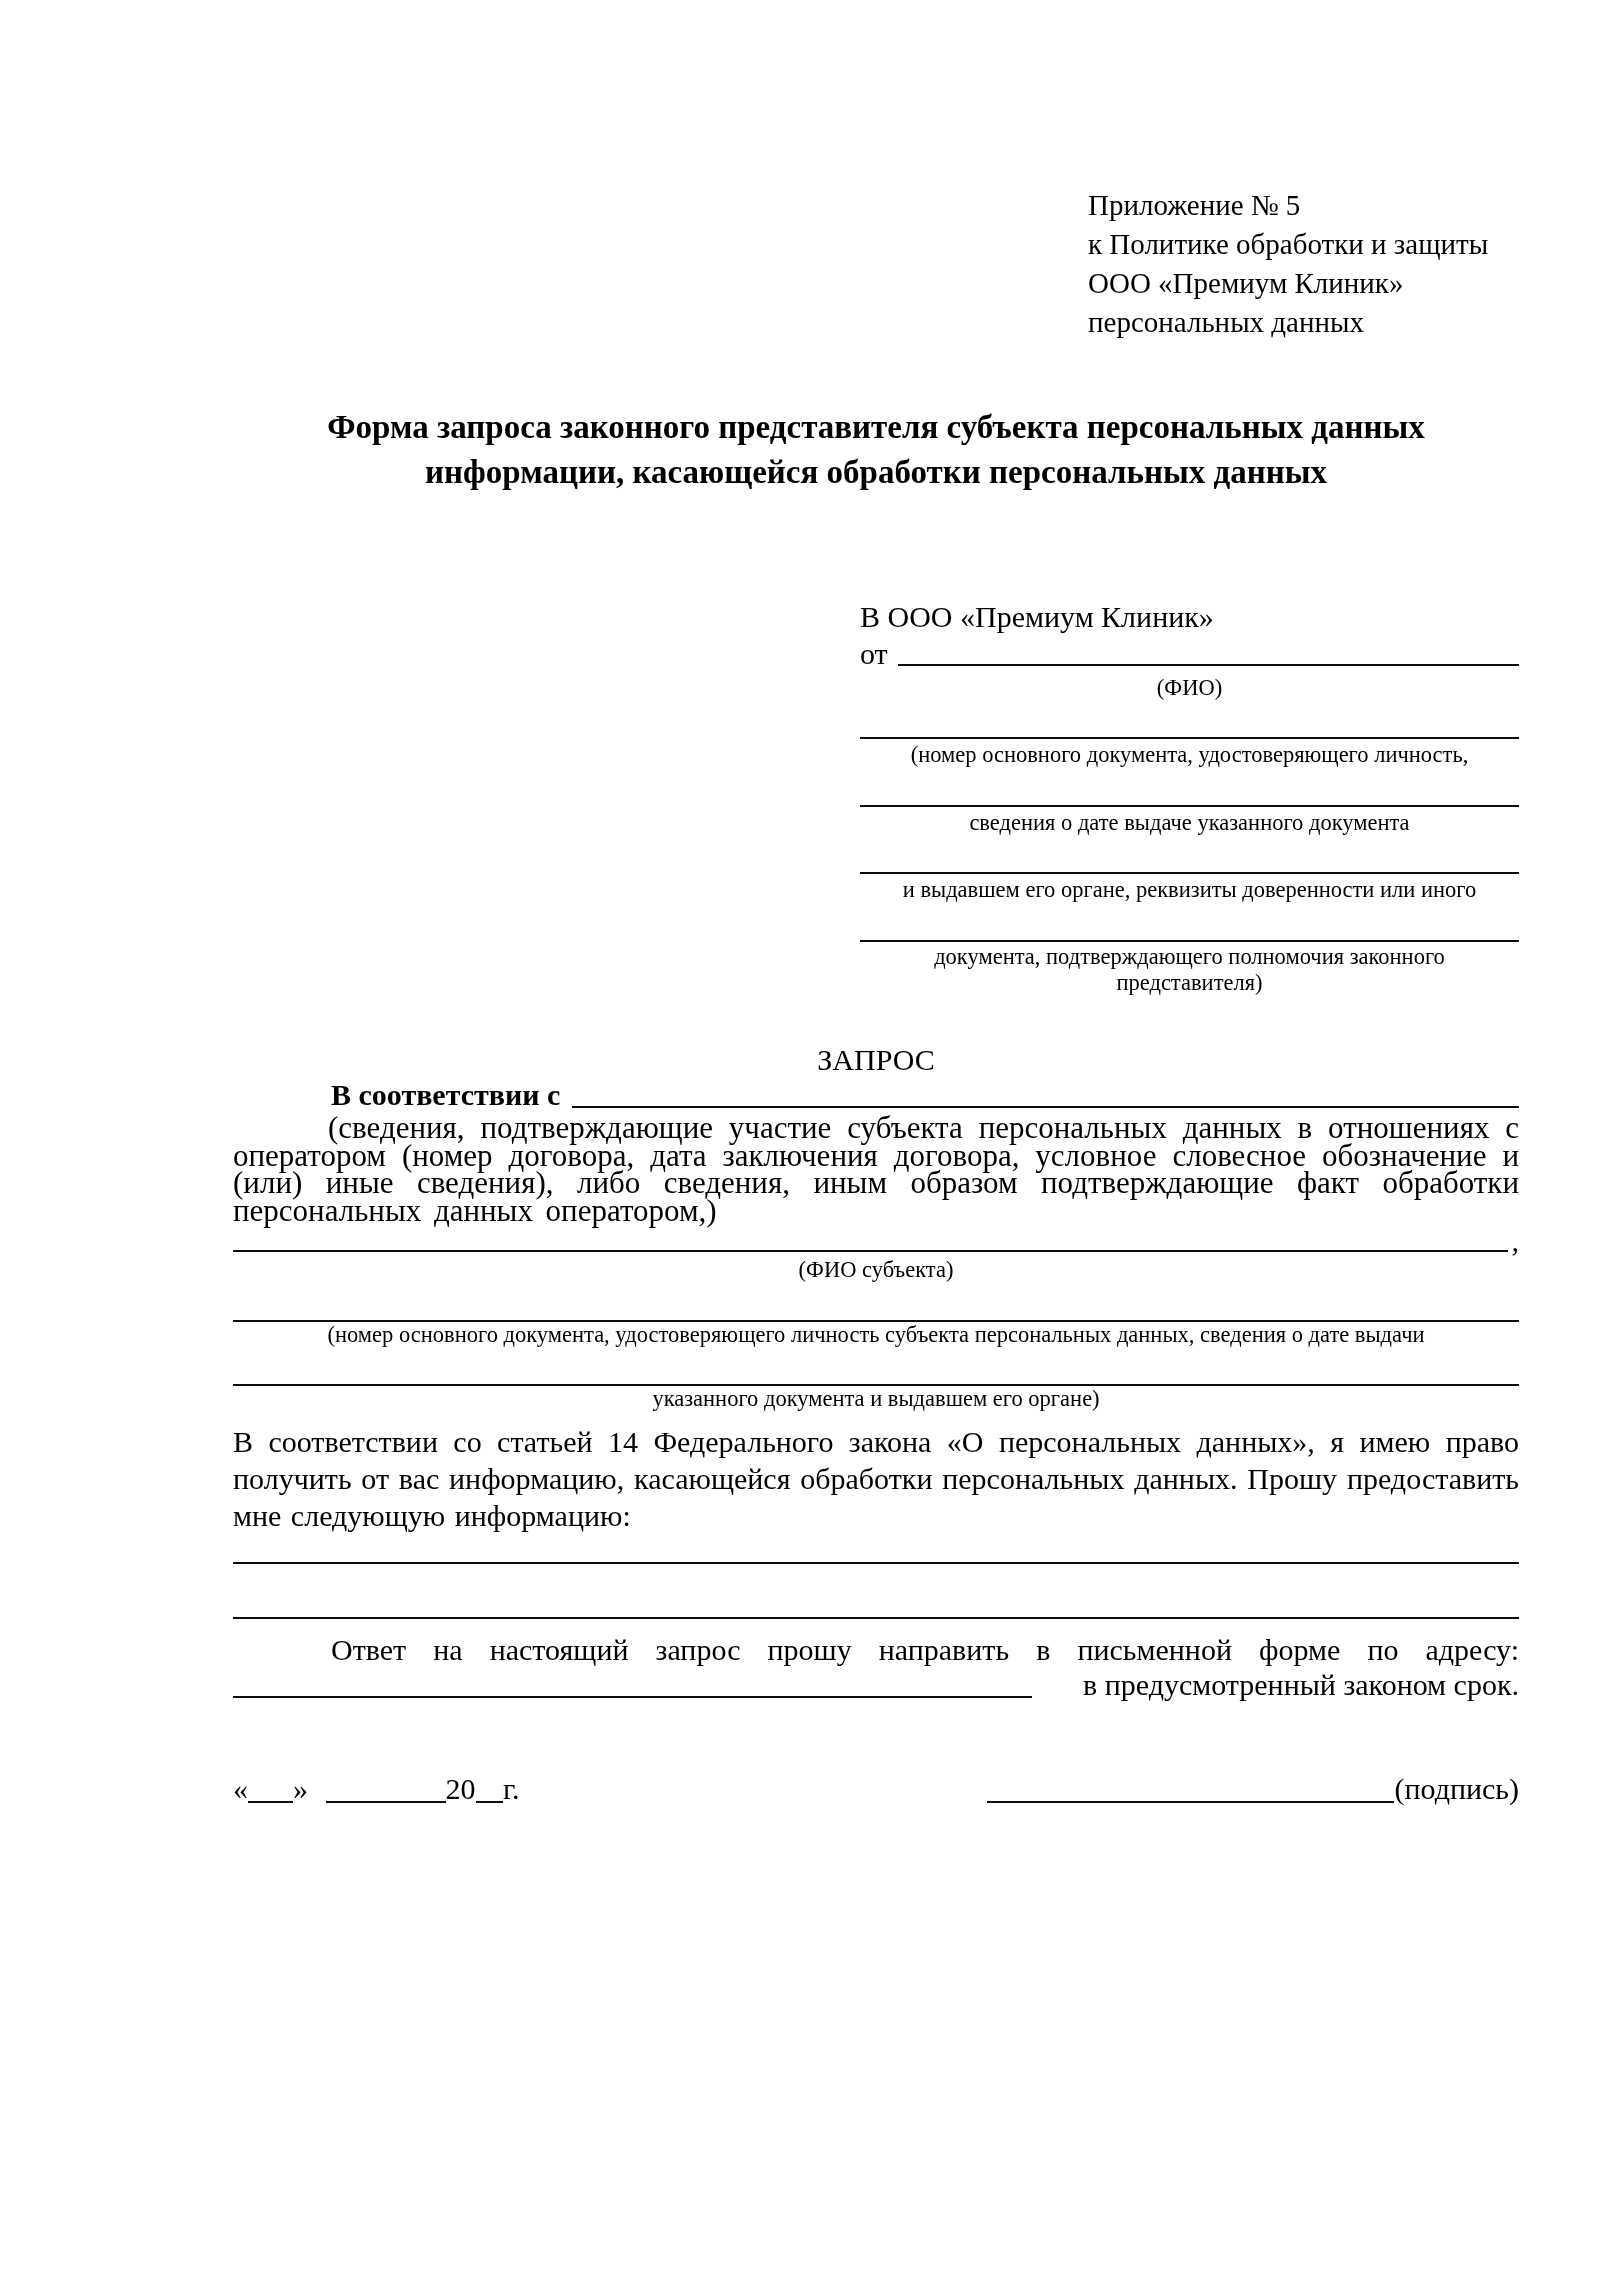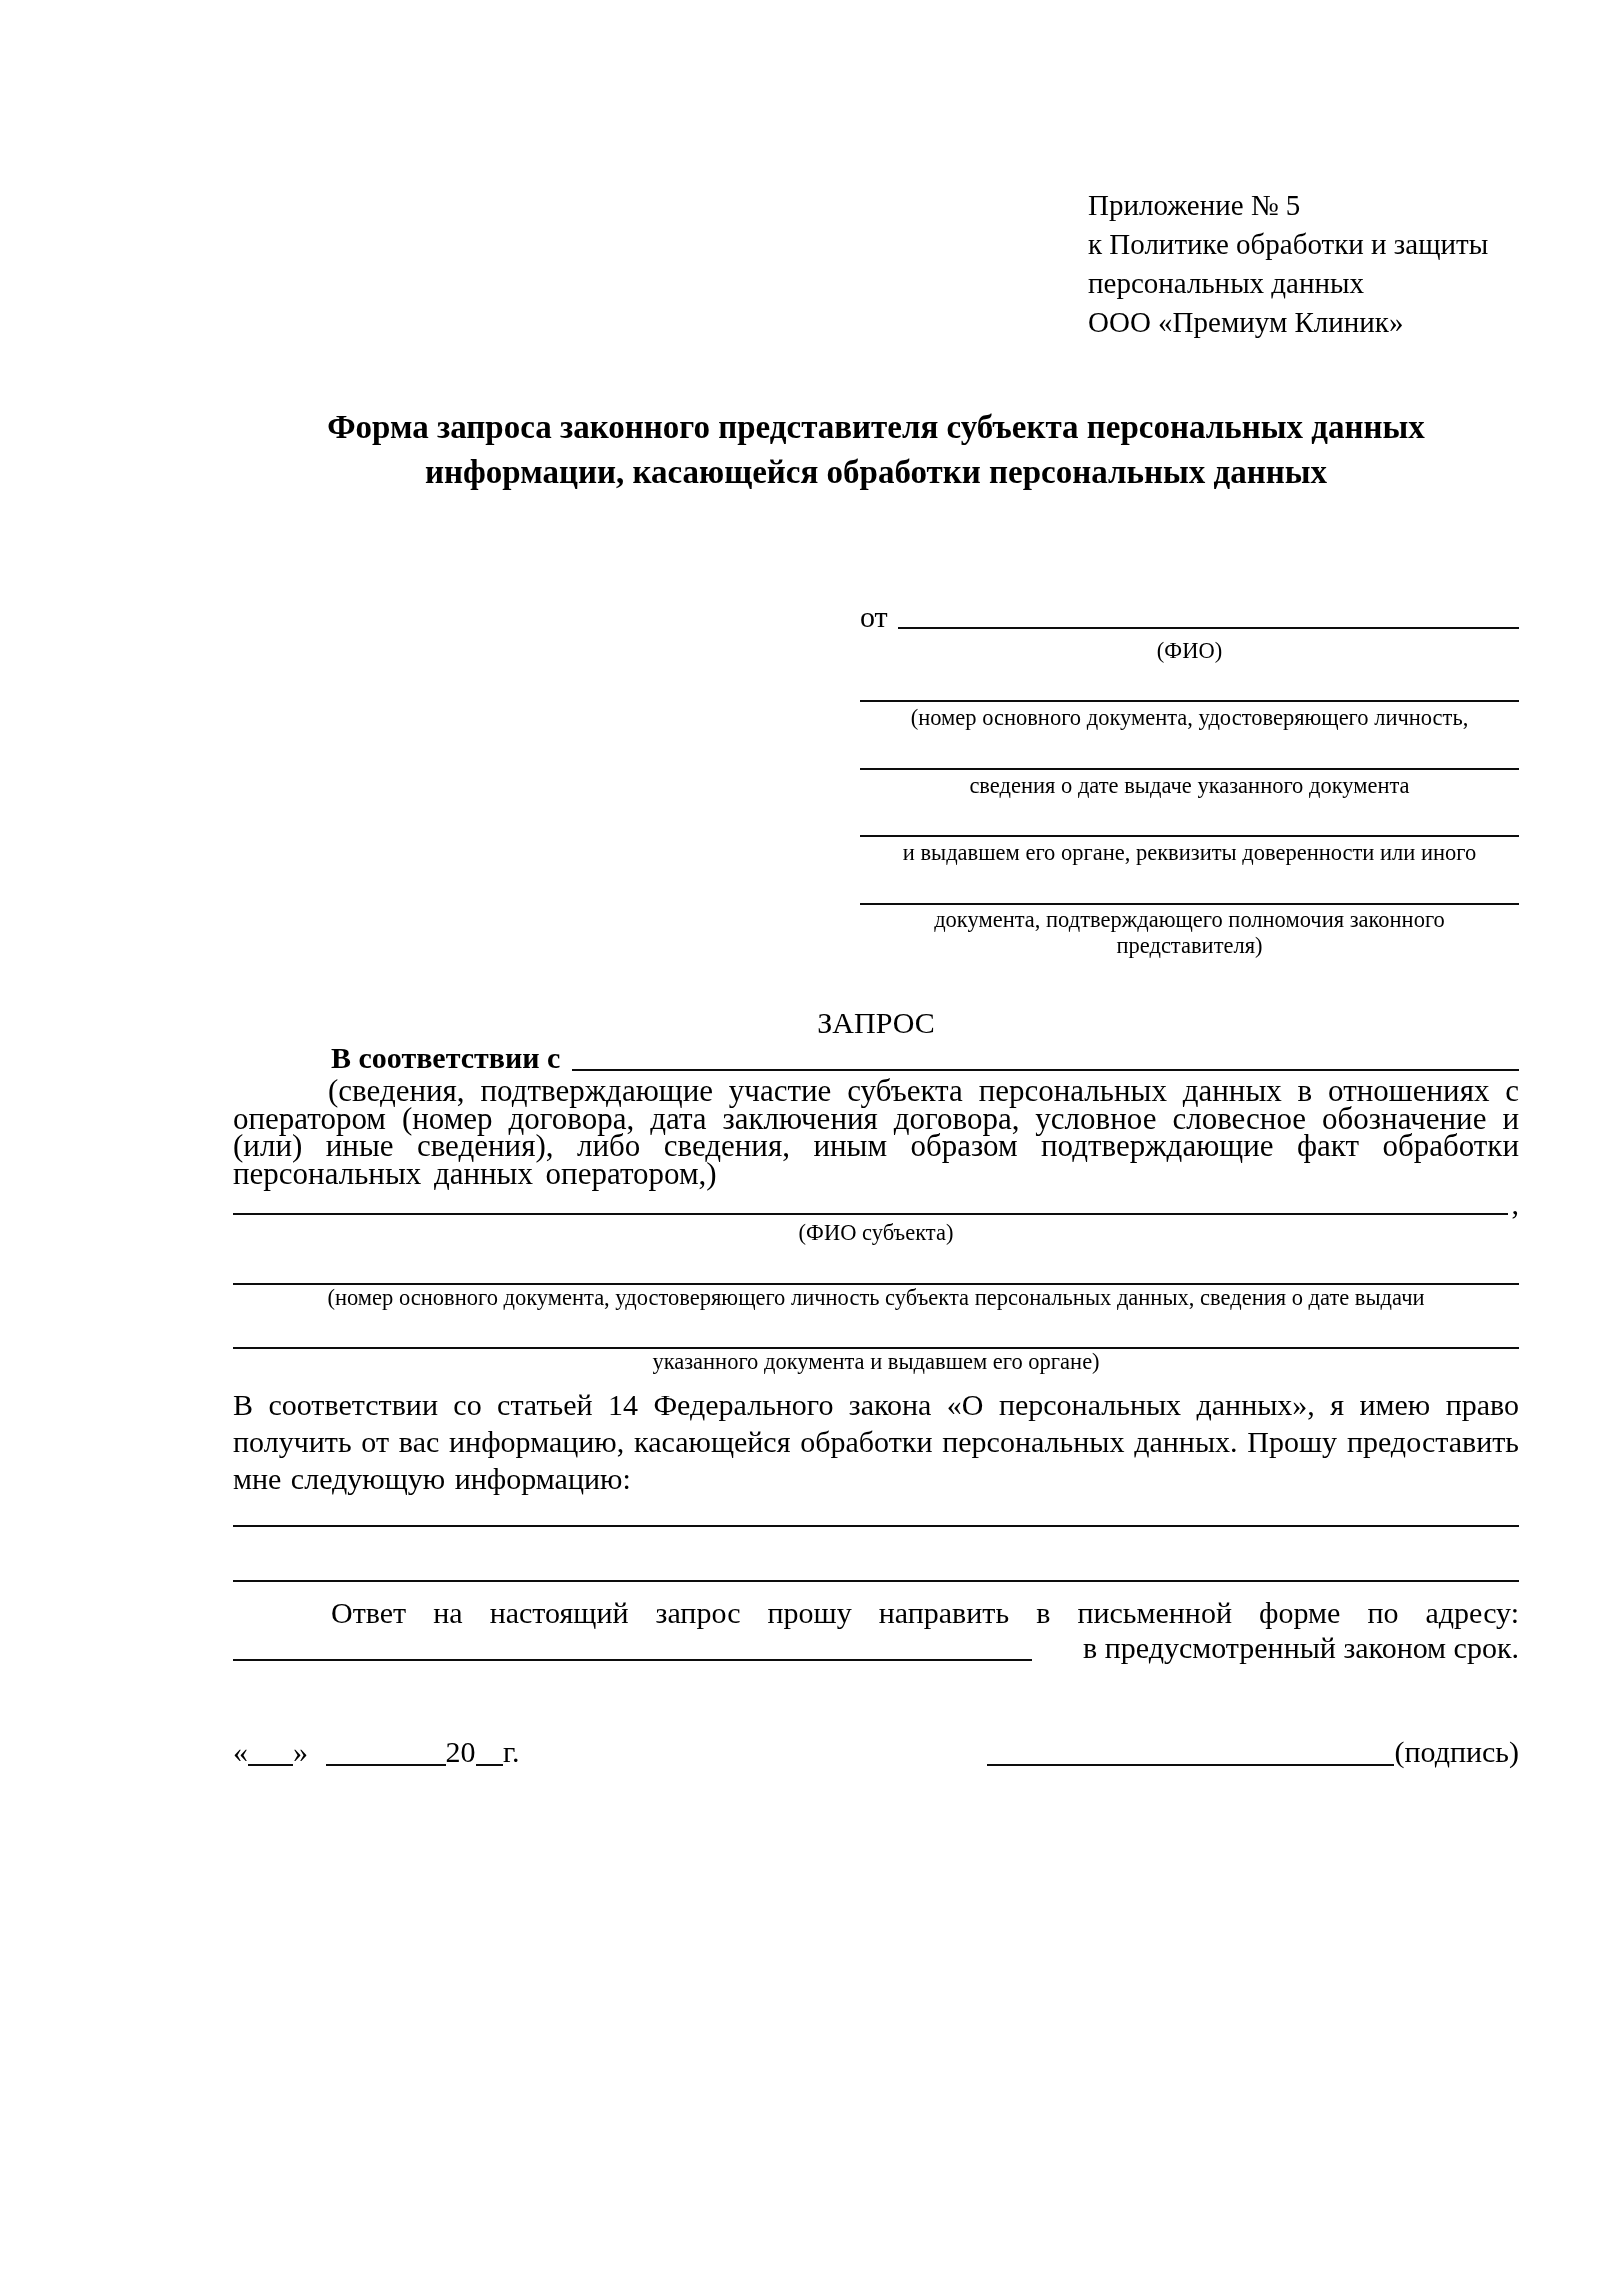--- a/index.html
+++ b/index.html
@@ -133,27 +133,28 @@
   .u.sig { width: 407px; }
 </style>
 </head>
 <body>
 
 <div class="page">
 
   <div class="appendix">
     <div>Приложение № 5</div>
     <div>к Политике обработки и защиты</div>
+    <div>ООО «Премиум Клиник»</div>
     <div>персональных данных</div>
-    <div>ООО «Премиум Клиник»</div>
   </div>
 
   <div class="doc-title">Форма запроса законного представителя субъекта персональных данных информации, касающейся обработки персональных данных</div>
 
   <div class="addressee">
+    <div class="org">В ООО «Премиум Клиник»</div>
     <div class="row from-row">
       <span class="label">от</span>
       <span class="fill"></span>
     </div>
     <div class="cap">(ФИО)</div>
 
     <div class="u-line"></div>
     <div class="cap rep">(номер основного документа, удостоверяющего личность,</div>
 
     <div class="u-line"></div>

